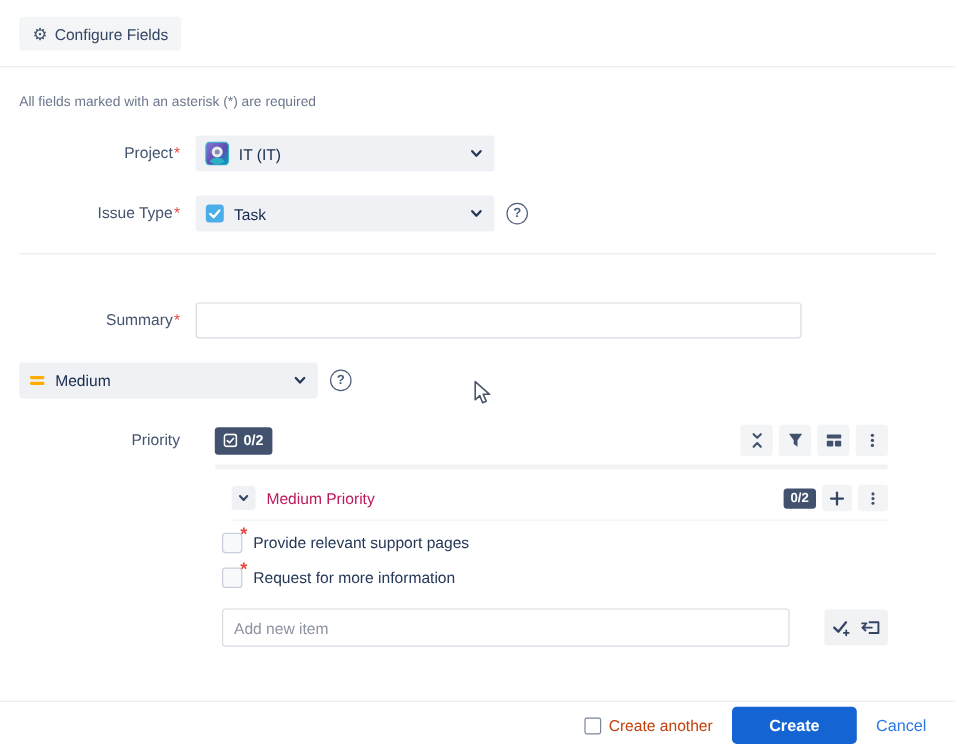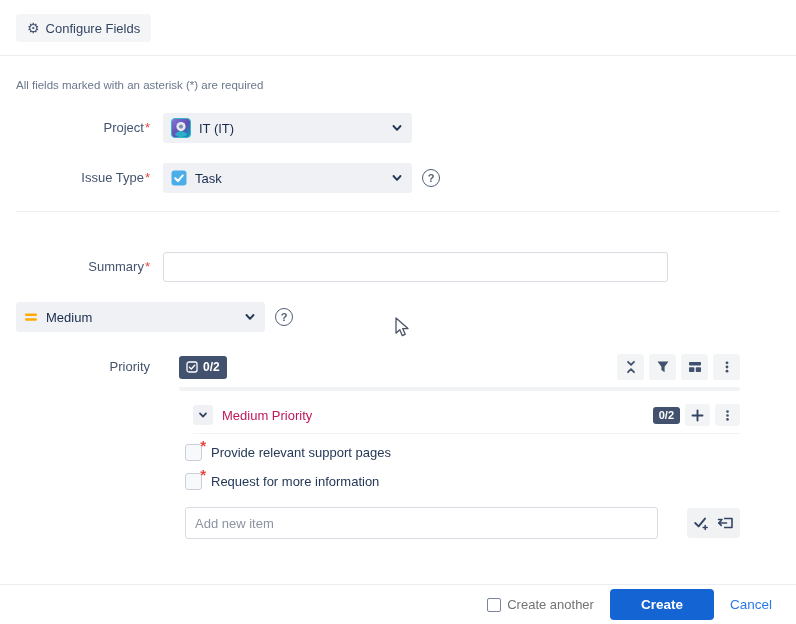--- a/index.html
+++ b/index.html
@@ -121,21 +121,21 @@
     background:none; border:none; padding:0; display:inline-flex; cursor:pointer;
   }
 
   
   .footer {
     position:absolute; left:0; right:0; bottom:0; height:40px;
     border-top:1px solid #ECEDF0; background:#fff;
     display:flex; align-items:center; justify-content:flex-end;
     gap:16px; padding:0 24px;
   }
-  .ca-wrap { display:flex; align-items:center; gap:6px; color:#737373; font-size:13px; }
+  .ca-wrap { display:flex; align-items:center; gap:6px; color:#c2410c; font-size:13px; }
   .ca-box { width:14px; height:14px; border:1.4px solid #7A869A; border-radius:2px; background:#fff; cursor:pointer; }
   .create-btn {
     background:#1564D4; color:#fff; border:none; border-radius:4px;
     font-family:"Liberation Sans", sans-serif; font-size:13.5px; font-weight:700;
     padding:8px 31px; cursor:pointer;
   }
   .cancel-link { color:#2B79E5; font-size:13.5px; text-decoration:none; cursor:pointer; }
 
   .cursor-g { position:absolute; left:394px; top:317px; pointer-events:none; }
 </style>

